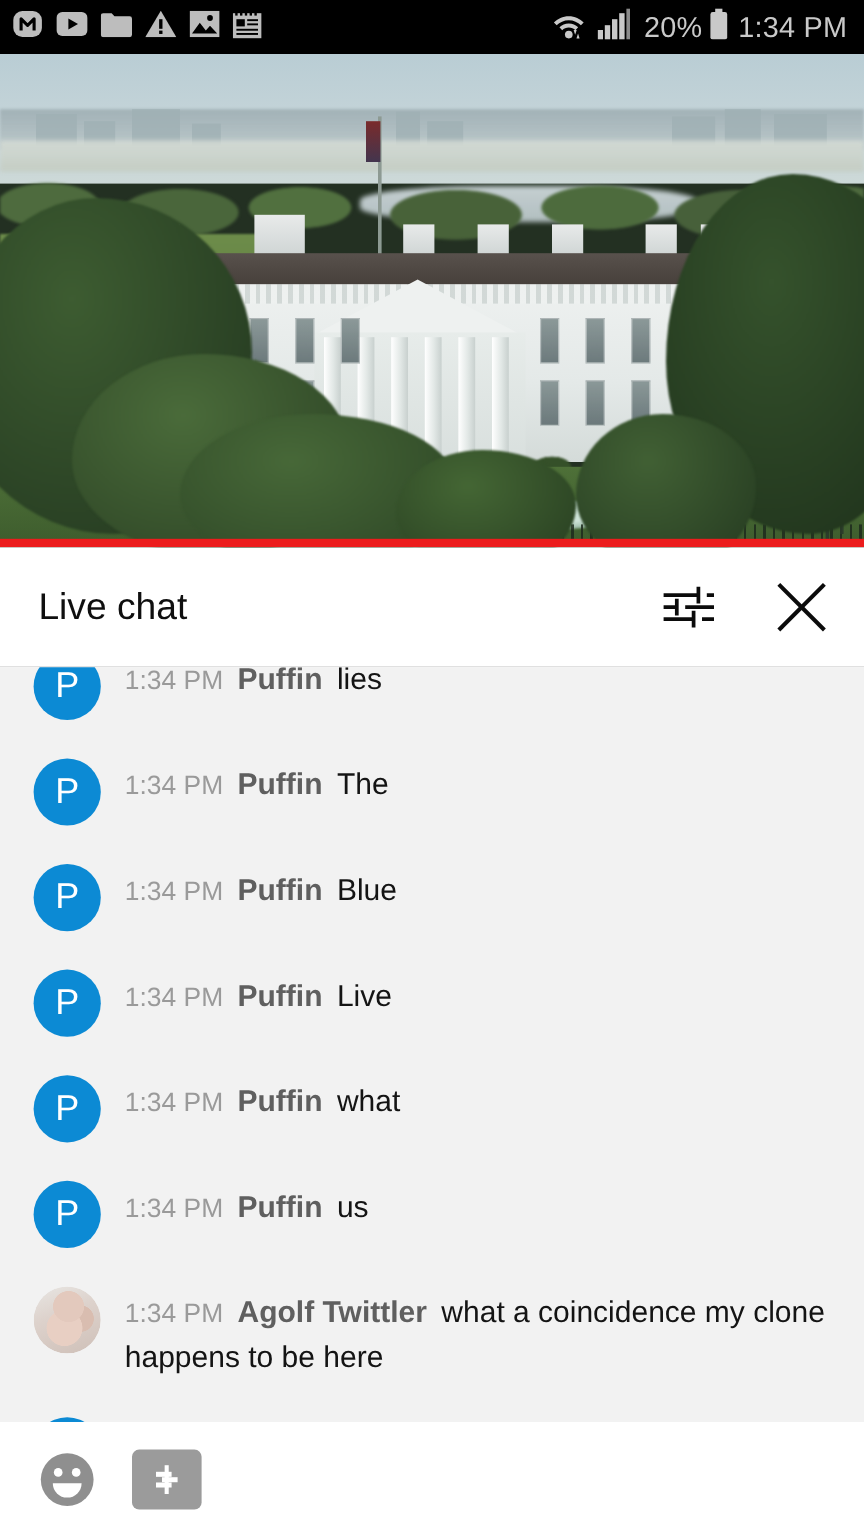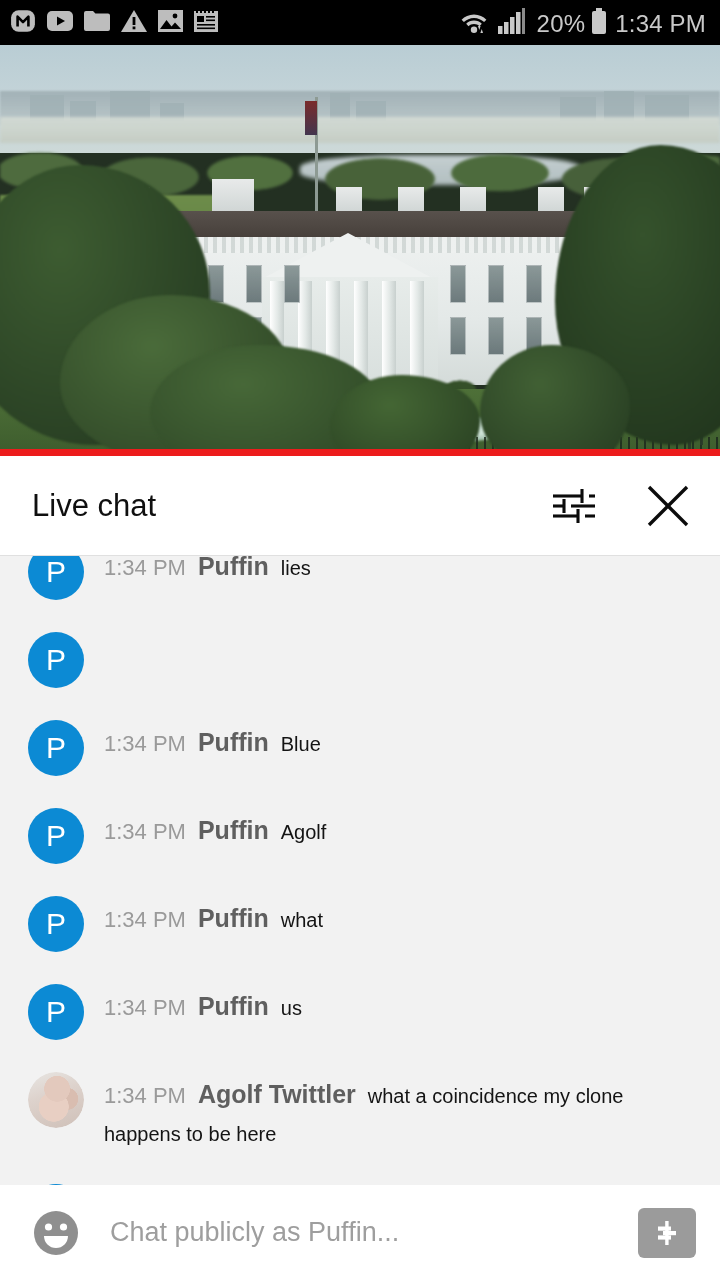--- a/index.html
+++ b/index.html
@@ -291,21 +291,21 @@
     color: #9a9a9a;
     font-size: 22px;
     margin-right: 12px;
   }
   .msg-author {
     color: #5f5f5f;
     font-weight: bold;
     font-size: 25px;
     margin-right: 12px;
   }
-  .msg-text { color: #141414; font-size: 20px; }
+  .msg-text { color: #141414; font-size: 25px; }
 
   
   .input-bar {
     flex: 0 0 95px;
     height: 95px;
     background: #ffffff;
     display: flex;
     align-items: center;
     padding: 0 24px 0 28px;
     gap: 26px;
@@ -532,32 +532,33 @@
       <div class="msg">
         <div class="avatar" style="background: rgb(12, 138, 212);">
           <span class="avatar-letter">P</span>
         </div>
         <div class="msg-body"><span class="msg-time">1:34 PM</span><span class="msg-author">Puffin</span><span class="msg-text">lies</span></div>
       </div>
       <div class="msg">
         <div class="avatar" style="background: rgb(12, 138, 212);">
           <span class="avatar-letter">P</span>
         </div>
+        <div class="msg-body"><span class="msg-time">1:34 PM</span><span class="msg-author">Puffin</span><span class="msg-text">The</span></div>
       </div>
       <div class="msg">
         <div class="avatar" style="background: rgb(12, 138, 212);">
           <span class="avatar-letter">P</span>
         </div>
         <div class="msg-body"><span class="msg-time">1:34 PM</span><span class="msg-author">Puffin</span><span class="msg-text">Blue</span></div>
       </div>
       <div class="msg">
         <div class="avatar" style="background: rgb(12, 138, 212);">
           <span class="avatar-letter">P</span>
         </div>
-        <div class="msg-body"><span class="msg-time">1:34 PM</span><span class="msg-author">Puffin</span><span class="msg-text">Agolf</span></div>
+        <div class="msg-body"><span class="msg-time">1:34 PM</span><span class="msg-author">Puffin</span><span class="msg-text">Live</span></div>
       </div>
       <div class="msg">
         <div class="avatar" style="background: rgb(12, 138, 212);">
           <span class="avatar-letter">P</span>
         </div>
         <div class="msg-body"><span class="msg-time">1:34 PM</span><span class="msg-author">Puffin</span><span class="msg-text">what</span></div>
       </div>
       <div class="msg">
         <div class="avatar" style="background: rgb(12, 138, 212);">
           <span class="avatar-letter">P</span>
@@ -578,21 +579,20 @@
 
   <div class="input-bar">
     <button class="emoji-btn">
       <svg width="52" height="52" viewBox="0 0 52 52">
         <circle cx="26" cy="26" r="22" fill="#8f8f8f"></circle>
         <circle cx="18.5" cy="20" r="3.6" fill="#fff"></circle>
         <circle cx="33.5" cy="20" r="3.6" fill="#fff"></circle>
         <path d="M14 29h24a12 12 0 01-24 0z" fill="#fff"></path>
       </svg>
     </button>
-    <input class="chat-input" type="text" placeholder="Chat publicly as Puffin..." style="">
     <button class="superchat-btn">
       <svg width="30" height="30" viewBox="0 0 30 30">
         <g fill="#ffffff">
           <rect x="13.2" y="3" width="3.4" height="24"></rect>
           <rect x="6" y="8.5" width="13" height="4.2"></rect>
           <rect x="11" y="13" width="13" height="4.2"></rect>
           <rect x="6" y="17.4" width="13" height="4.2"></rect>
         </g>
       </svg>
     </button>

